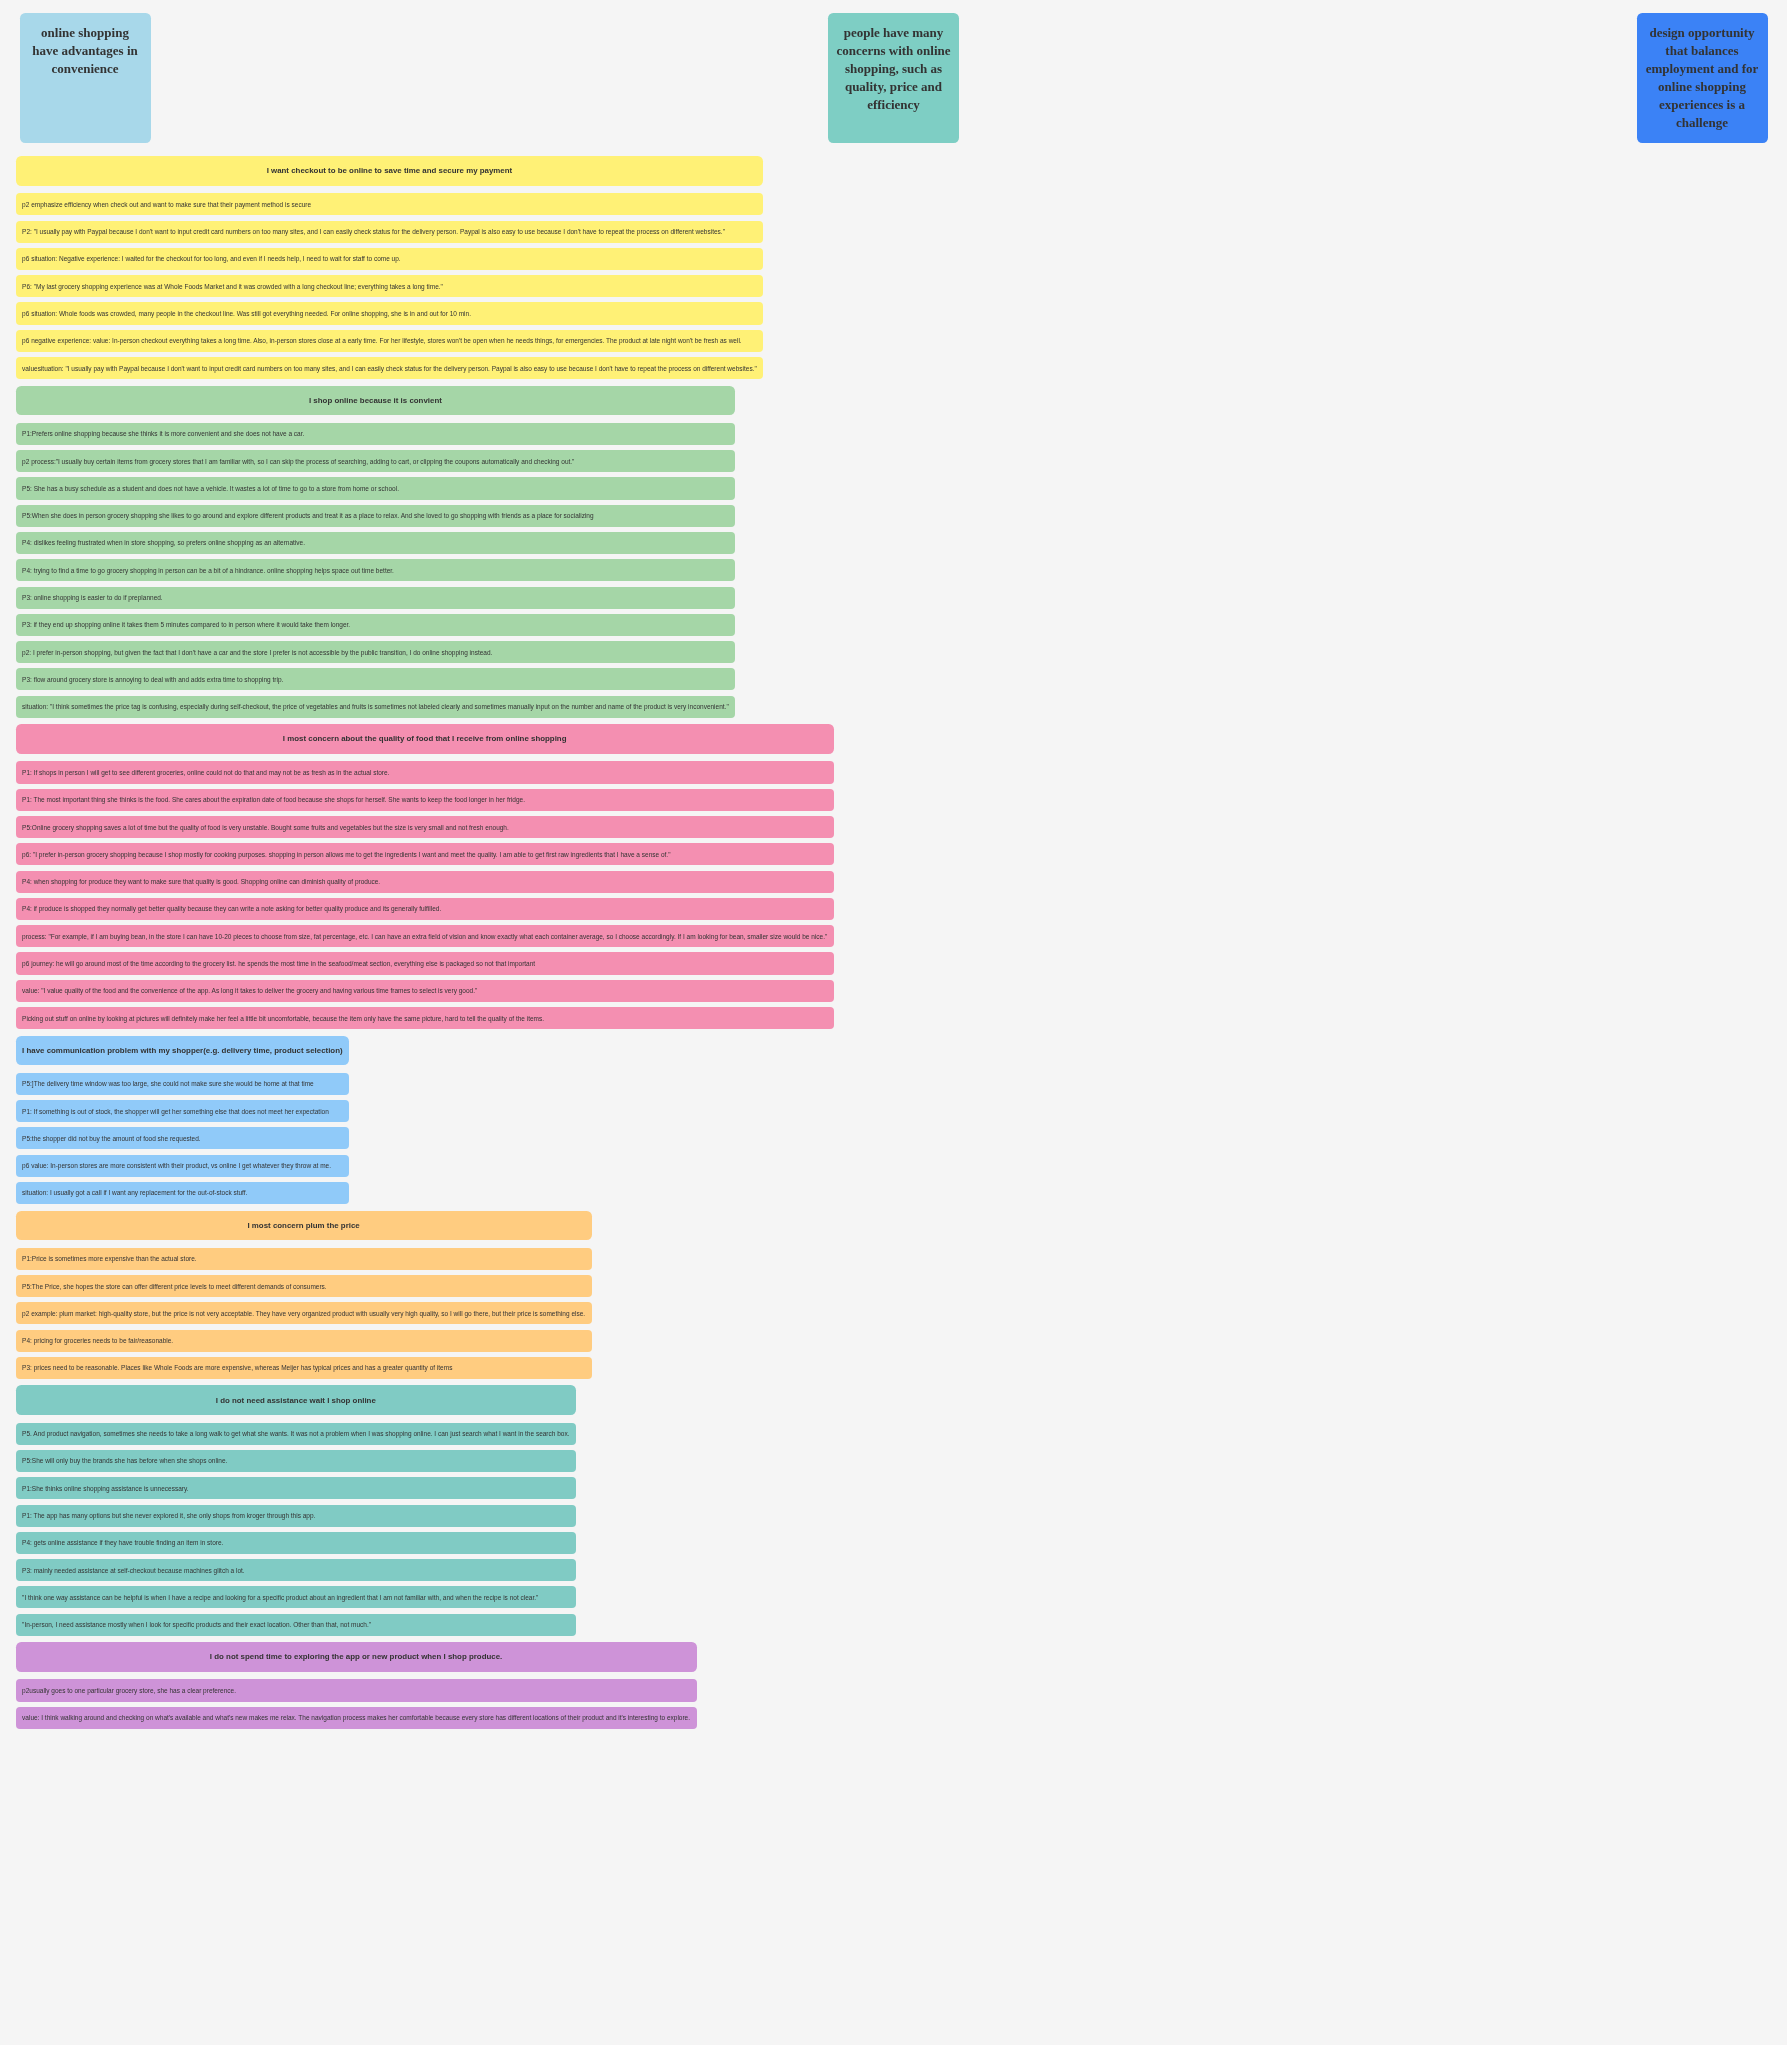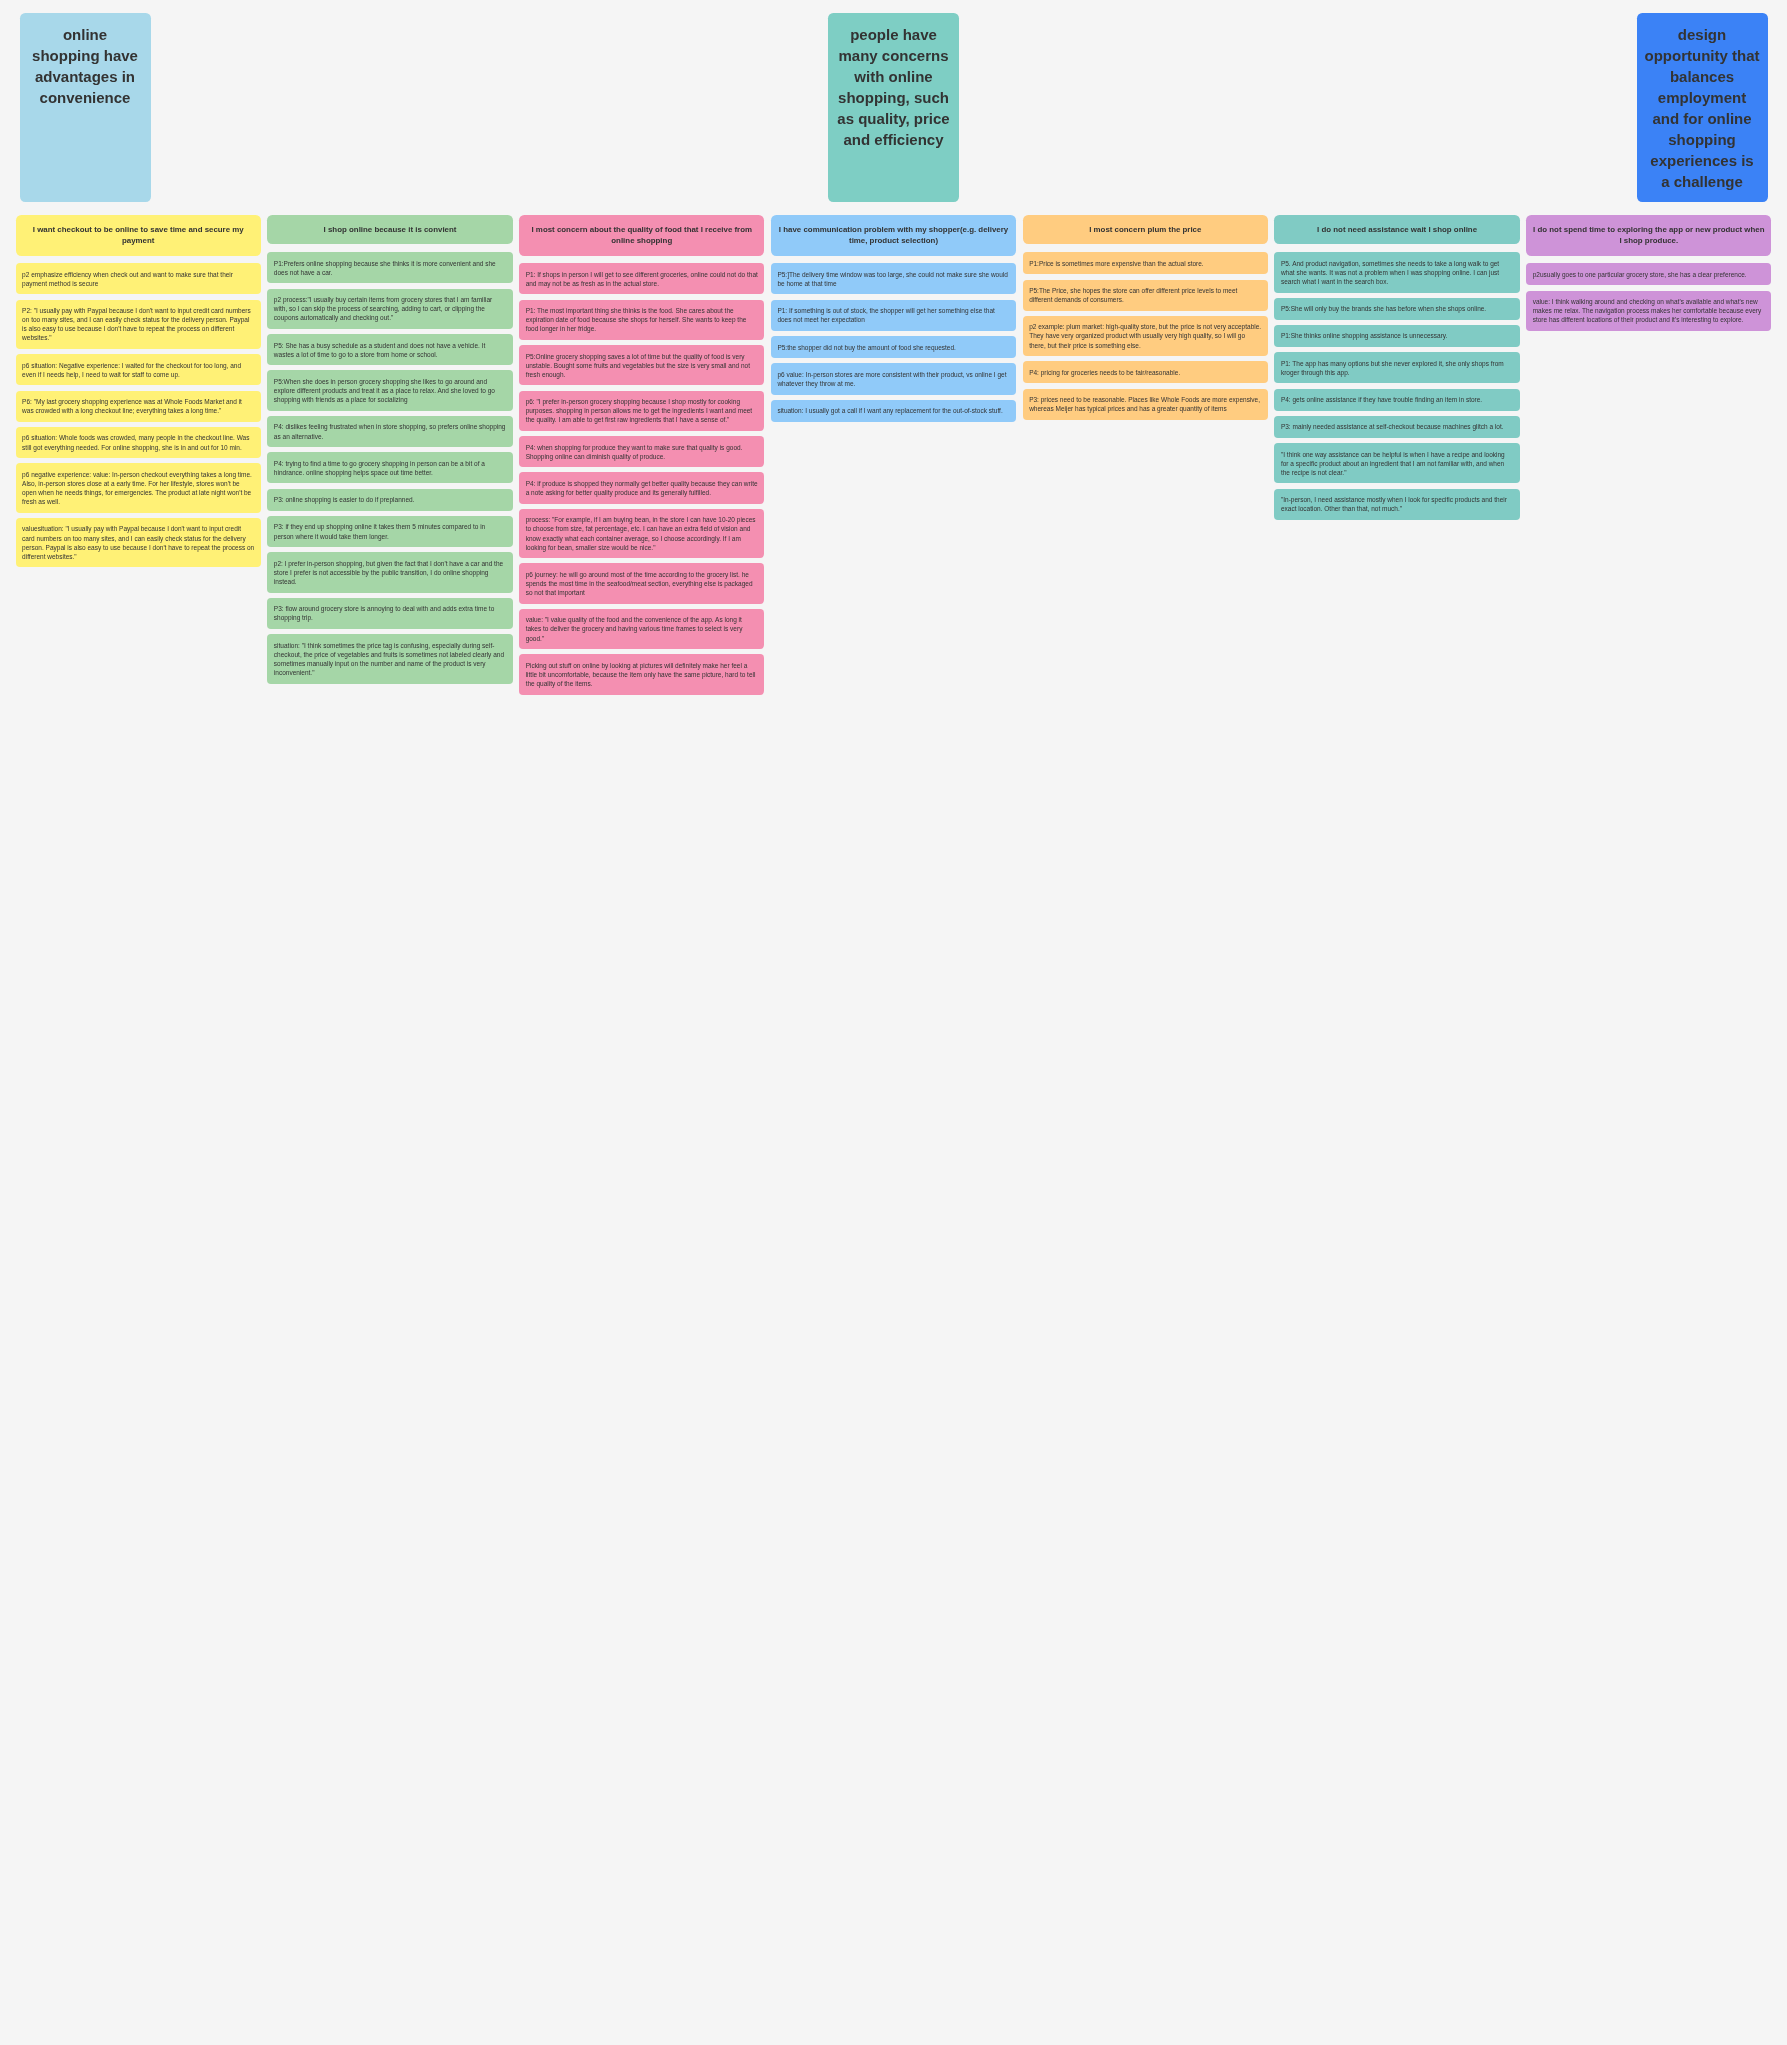--- a/index.html
+++ b/index.html
@@ -23,37 +23,39 @@
       gap: 10.5px;
       justify-content: space-around;
       padding: 0 6.5px;
     }
 
     .header-card {
       border-radius: 5.2px;
       padding: 10.5px 7.9px;
       text-align: center;
       font-weight: bold;
-      font-size: 15px;
+      font-size: 13px;
       line-height: 1.4;
       min-width: 105px;
       max-width: 131px;
       color: #333;
+      font-family: Liberation Serif, serif;
     }
 
     .header-blue { background: #a8d8ea; }
     .header-teal { background: #7ecec4; }
     .header-purple { background: #3b82f6; }
 
     
     .columns-row {
       display: flex;
       gap: 6.5px;
       align-items: flex-start;
       padding: 0 2.6px;
+      flex-direction: column;
     }
 
     .column {
       display: flex;
       flex-direction: column;
       gap: 5.2px;
       flex: 1;
       min-width: 0;
     }
 

